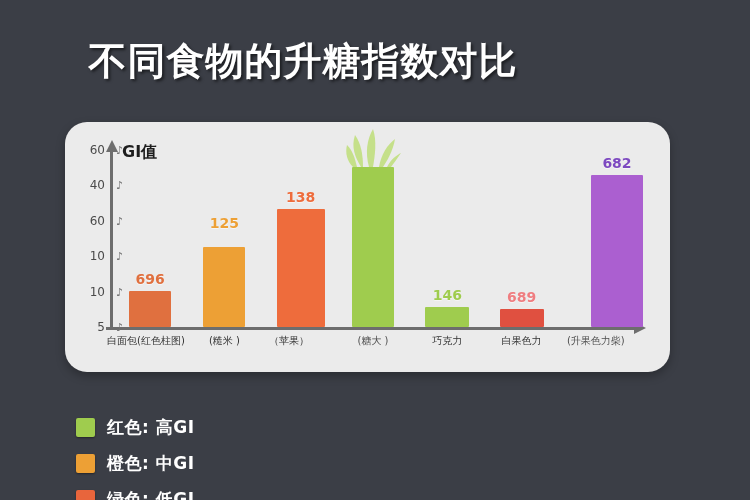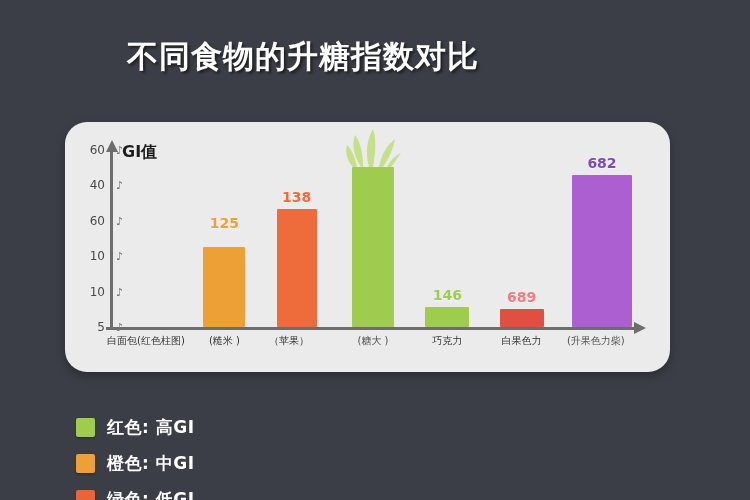--- a/index.html
+++ b/index.html
@@ -16,21 +16,21 @@
   }
 
   
   .title {
     position: absolute;
     top: 36px;
     left: 0;
     width: 606px;
     text-align: center;
     color: #ffffff;
-    font-size: 31px;
+    font-size: 38px;
     font-weight: bold;
     letter-spacing: 1px;
     text-shadow: 2px 2px 3px rgba(0,0,0,0.55);
   }
 
   
   .card {
     position: absolute;
     left: 65px;
     top: 122px;
@@ -230,25 +230,29 @@
         <div class="ynote" style="top: 98.8px;">♪</div>
         <div class="ytick" style="top: 134.2px;">10</div>
         <div class="ynote" style="top: 134.2px;">♪</div>
         <div class="ytick" style="top: 169.6px;">10</div>
         <div class="ynote" style="top: 169.6px;">♪</div>
         <div class="ytick" style="top: 205px;">5</div>
         <div class="ynote" style="top: 205px;">♪</div>
       </div>
 
     <div class="plot" id="plot">
+        <div class="bar-slot" style="left: 16.1429px; width: 42px;">
+          <div class="bar-value" style="color: rgb(224, 112, 63);">696</div>
+          <div class="bar" style="height: 36px; background: rgb(224, 112, 63); position: relative;"></div>
+        </div>
         <div class="bar-slot" style="left: 90.4286px; width: 42px; gap: 12px;">
           <div class="bar-value" style="color: rgb(237, 160, 53);">125</div>
           <div class="bar" style="height: 80px; background: rgb(237, 160, 53); position: relative;"></div>
         </div>
-        <div class="bar-slot" style="left: 163.714px; width: 40px;">
+        <div class="bar-slot" style="left: 163.714px; width: 48px;">
           <div class="bar-value" style="color: rgb(238, 108, 60);">138</div>
           <div class="bar" style="height: 118px; background: rgb(238, 108, 60); position: relative;"></div>
         </div>
         <div class="bar-slot" style="left: 239px; width: 42px;">
           <div class="bar" style="height: 160px; background: rgb(159, 204, 78); position: relative;">
             <div class="leaf-deco"><svg viewBox="0 0 56 38" width="56" height="38">
                 <g fill="#c5e08a">
                   <path d="M16 38 C10 28 6 18 10 6 C16 14 18 26 18 38 Z"></path>
                   <path d="M24 38 C20 24 22 10 28 0 C32 12 30 26 28 38 Z"></path>
                   <path d="M34 38 C36 26 42 16 50 10 C48 22 42 32 38 38 Z"></path>
@@ -259,21 +263,21 @@
           </div>
         </div>
         <div class="bar-slot" style="left: 312.286px; width: 44px;">
           <div class="bar-value" style="color: rgb(159, 204, 78);">146</div>
           <div class="bar" style="height: 20px; background: rgb(159, 204, 78); position: relative;"></div>
         </div>
         <div class="bar-slot" style="left: 386.571px; width: 44px; justify-content: space-between;">
           <div class="bar-value" style="color: rgb(239, 125, 128);">689</div>
           <div class="bar" style="height: 18px; background: rgb(224, 80, 64); position: relative;"></div>
         </div>
-        <div class="bar-slot" style="left: 459px; width: 60px; text-align: center;">
+        <div class="bar-slot" style="left: 478px; width: 52px; text-align: center;">
           <div class="bar-value" style="color: rgb(125, 73, 192);">682</div>
           <div class="bar" style="height: 152px; background: rgb(171, 95, 208); position: relative;"></div>
         </div>
       </div>
 
     <div class="xlabels" id="xlabels">
         <div class="xlabel" style="left: 33px;">白面包(红色柱图)</div>
         <div class="xlabel" style="left: 111.429px;">(糙米 )</div>
         <div class="xlabel" style="left: 176px;">（苹果）</div>
         <div class="xlabel blurry" style="left: 260px;">(糖大 )</div>

